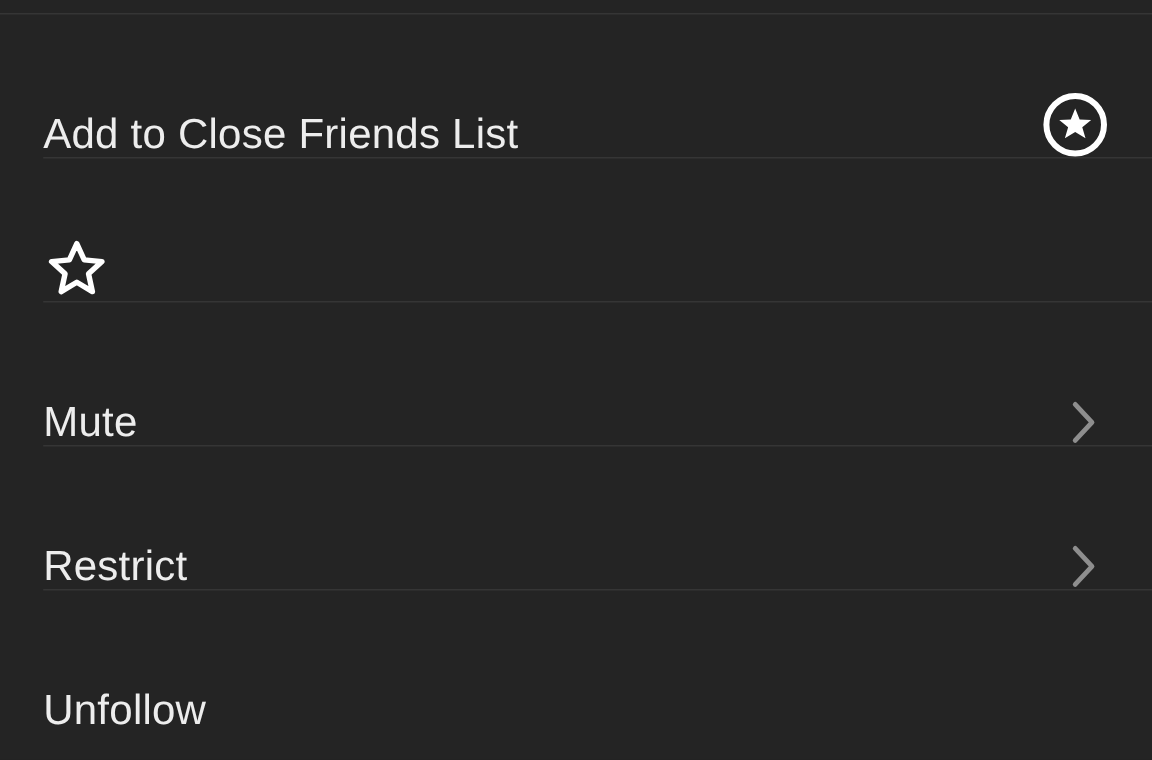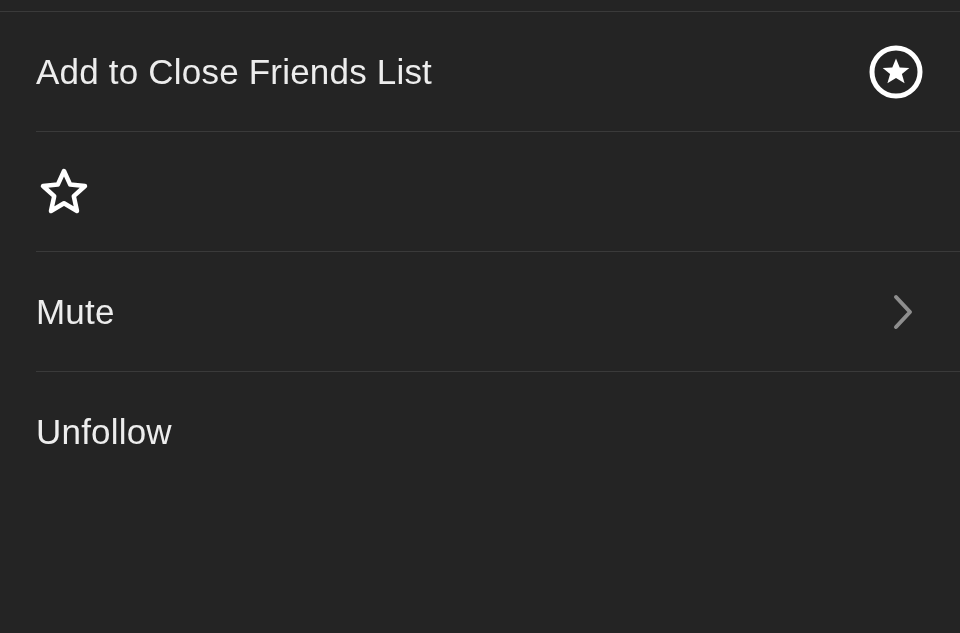--- a/index.html
+++ b/index.html
@@ -22,21 +22,21 @@
       margin-top: 11px;
     }
 
     .menu-list {
       display: flex;
       flex-direction: column;
     }
 
     .menu-item {
       display: flex;
-      align-items: center;
+      align-items: flex-end;
       justify-content: space-between;
       height: 120px;
       padding-left: 36px;
       padding-right: 36px;
       cursor: pointer;
       position: relative;
     }
 
     .menu-item:not(:last-child)::after {
       content: "";
@@ -100,18 +100,26 @@
 
   <div class="menu-item">
     <span class="menu-label">Mute</span>
     <span class="chevron-slot">
       <svg width="24" height="38" viewBox="0 0 24 38">
         <path d="M4 4 L18 19 L4 34" fill="none" stroke="#8e8e8e" stroke-width="4" stroke-linecap="round" stroke-linejoin="round"></path>
       </svg>
     </span>
   </div>
 
+  <div class="menu-item">
+    <span class="menu-label">Restrict</span>
+    <span class="chevron-slot">
+      <svg width="24" height="38" viewBox="0 0 24 38">
+        <path d="M4 4 L18 19 L4 34" fill="none" stroke="#8e8e8e" stroke-width="4" stroke-linecap="round" stroke-linejoin="round"></path>
+      </svg>
+    </span>
+  </div>
 
   <div class="menu-item">
     <span class="menu-label">Unfollow</span>
   </div>
 
 </div>
 
 </body></html>

